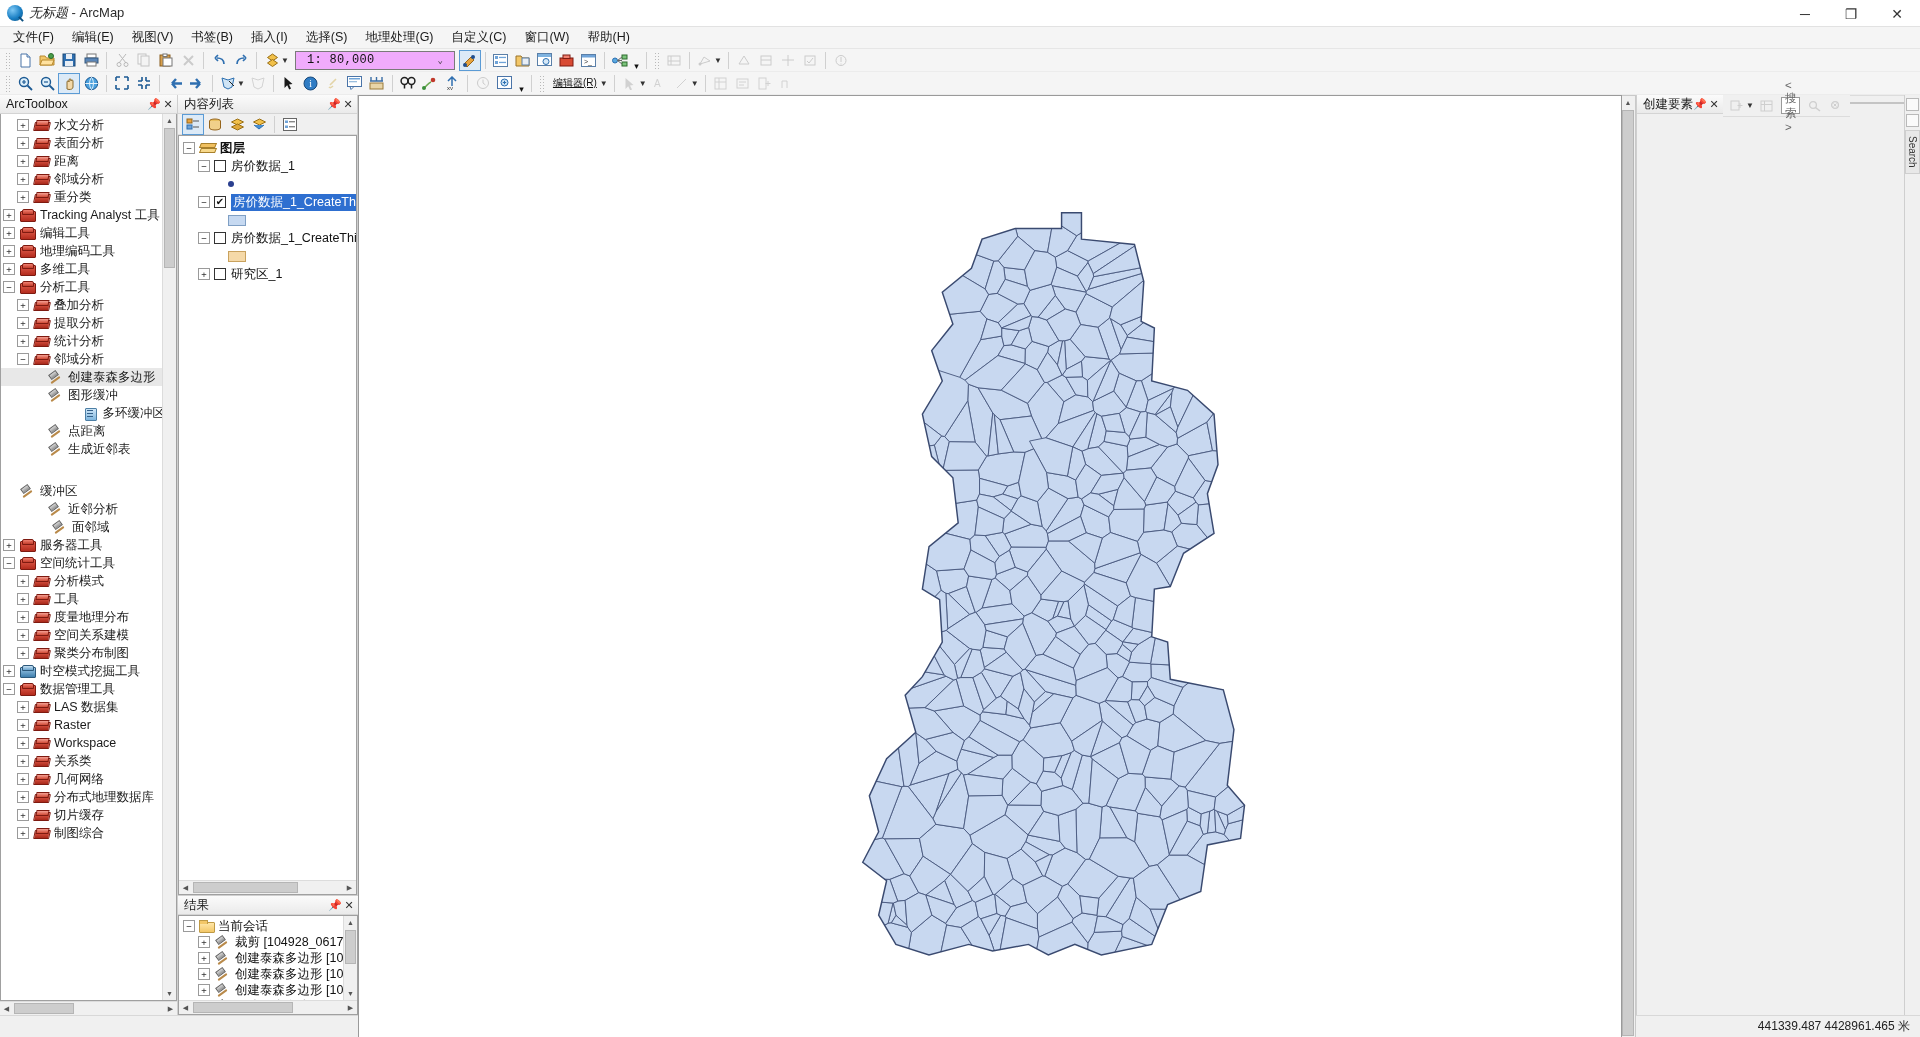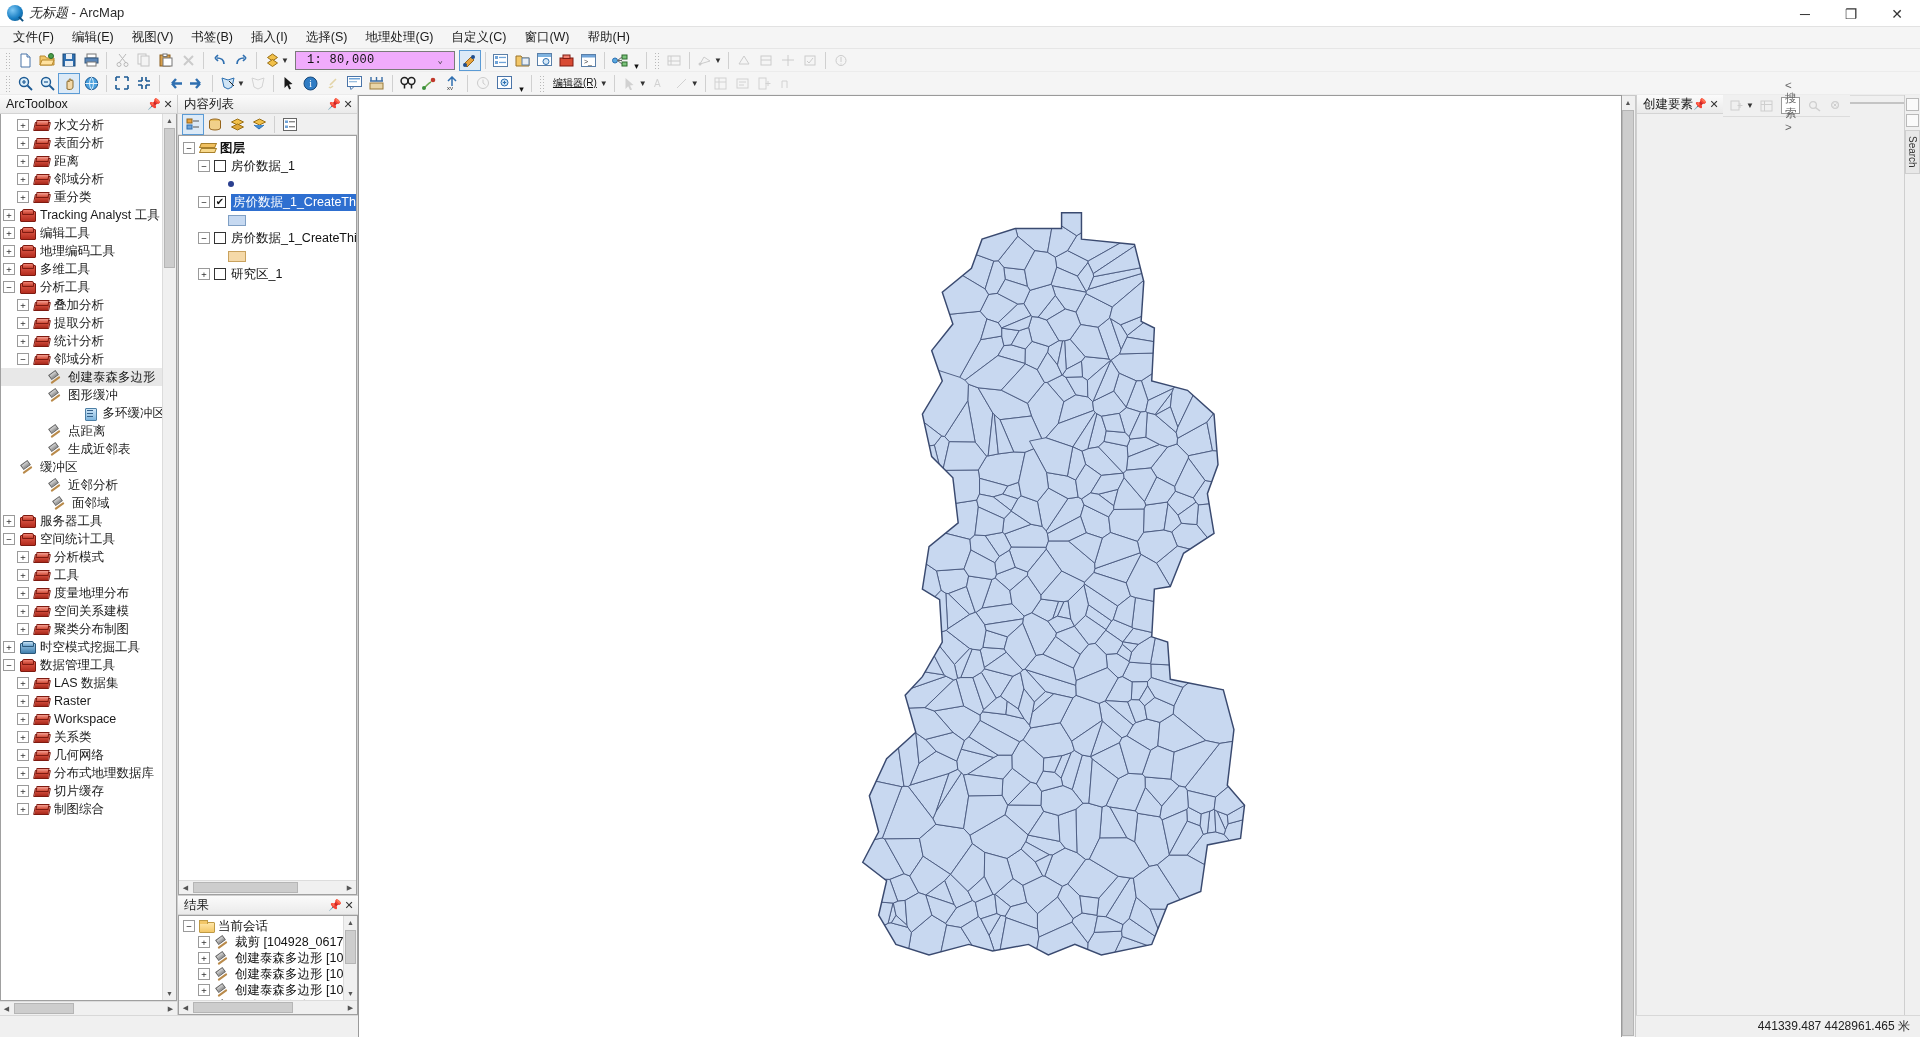--- a/index.html
+++ b/index.html
@@ -663,21 +663,21 @@
           <div class="row" style="padding-left: 30px;">
             <span class="exp none"></span>
             <span class="ico ico-hammer"></span>
             <span class="lbl">点距离</span>
           </div>
           <div class="row" style="padding-left: 30px;">
             <span class="exp none"></span>
             <span class="ico ico-hammer"></span>
             <span class="lbl">生成近邻表</span>
           </div>
-          <div class="row" style="">
+          <div class="row" style=" margin-top: 24px;">
             <span class="exp none"></span>
             <span class="ico ico-hammer"></span>
             <span class="lbl">缓冲区</span>
           </div>
           <div class="row" style="padding-left: 30px;">
             <span class="exp none"></span>
             <span class="ico ico-hammer"></span>
             <span class="lbl">近邻分析</span>
           </div>
           <div class="row" style="padding-left: 34px;">

